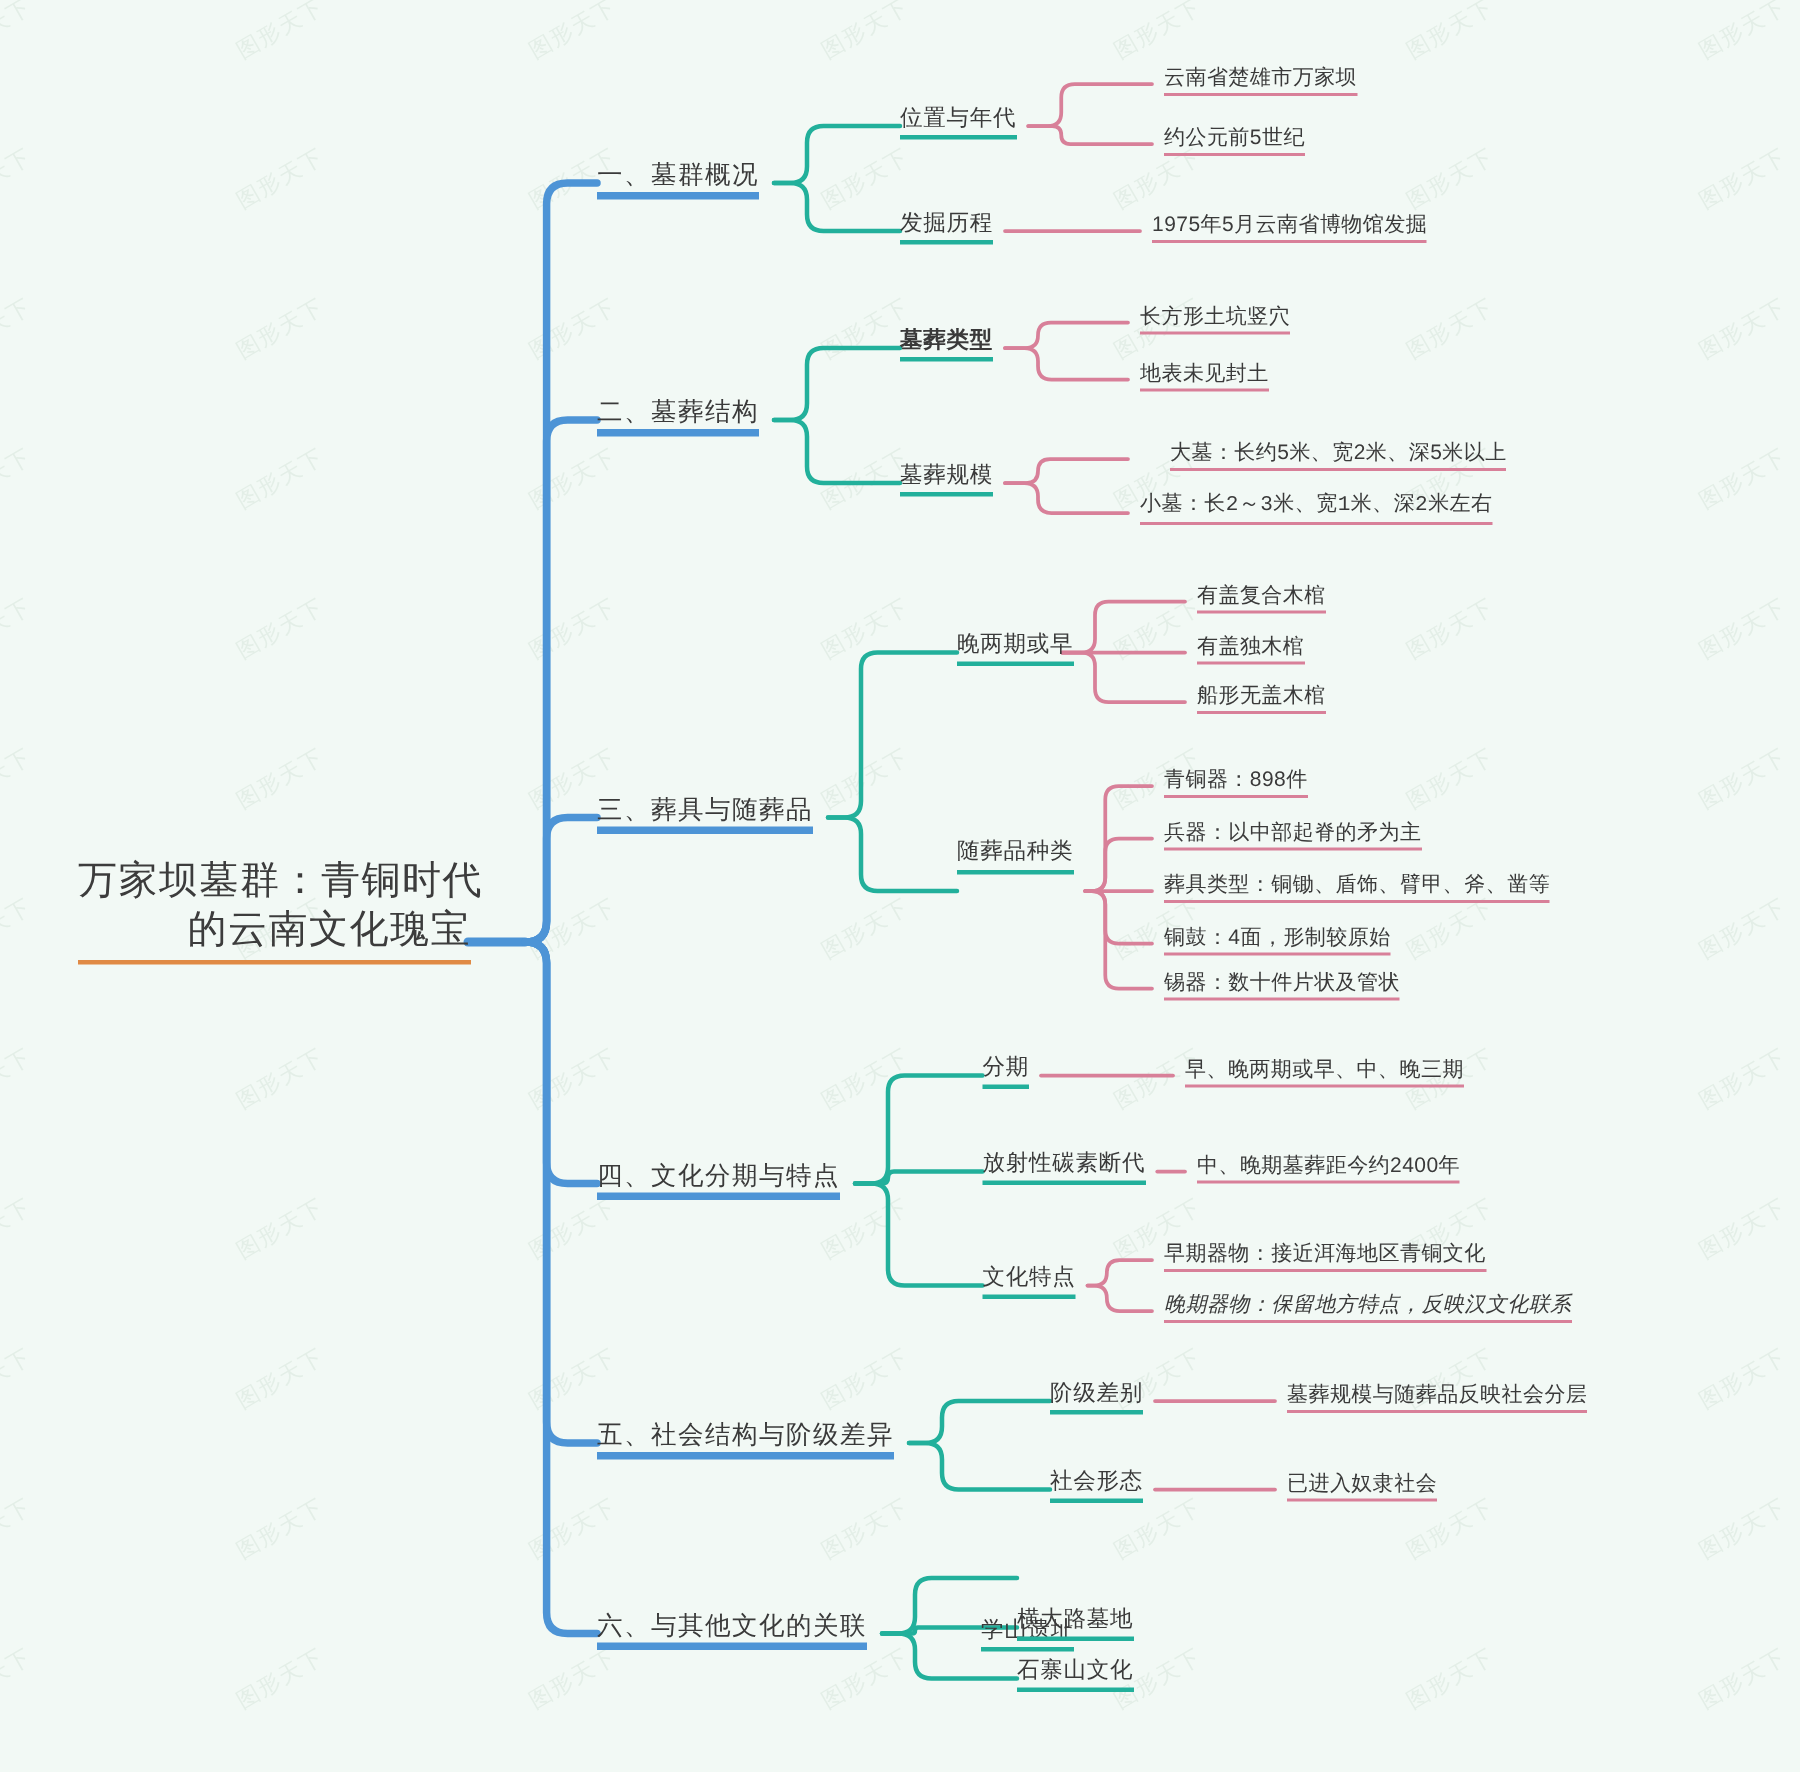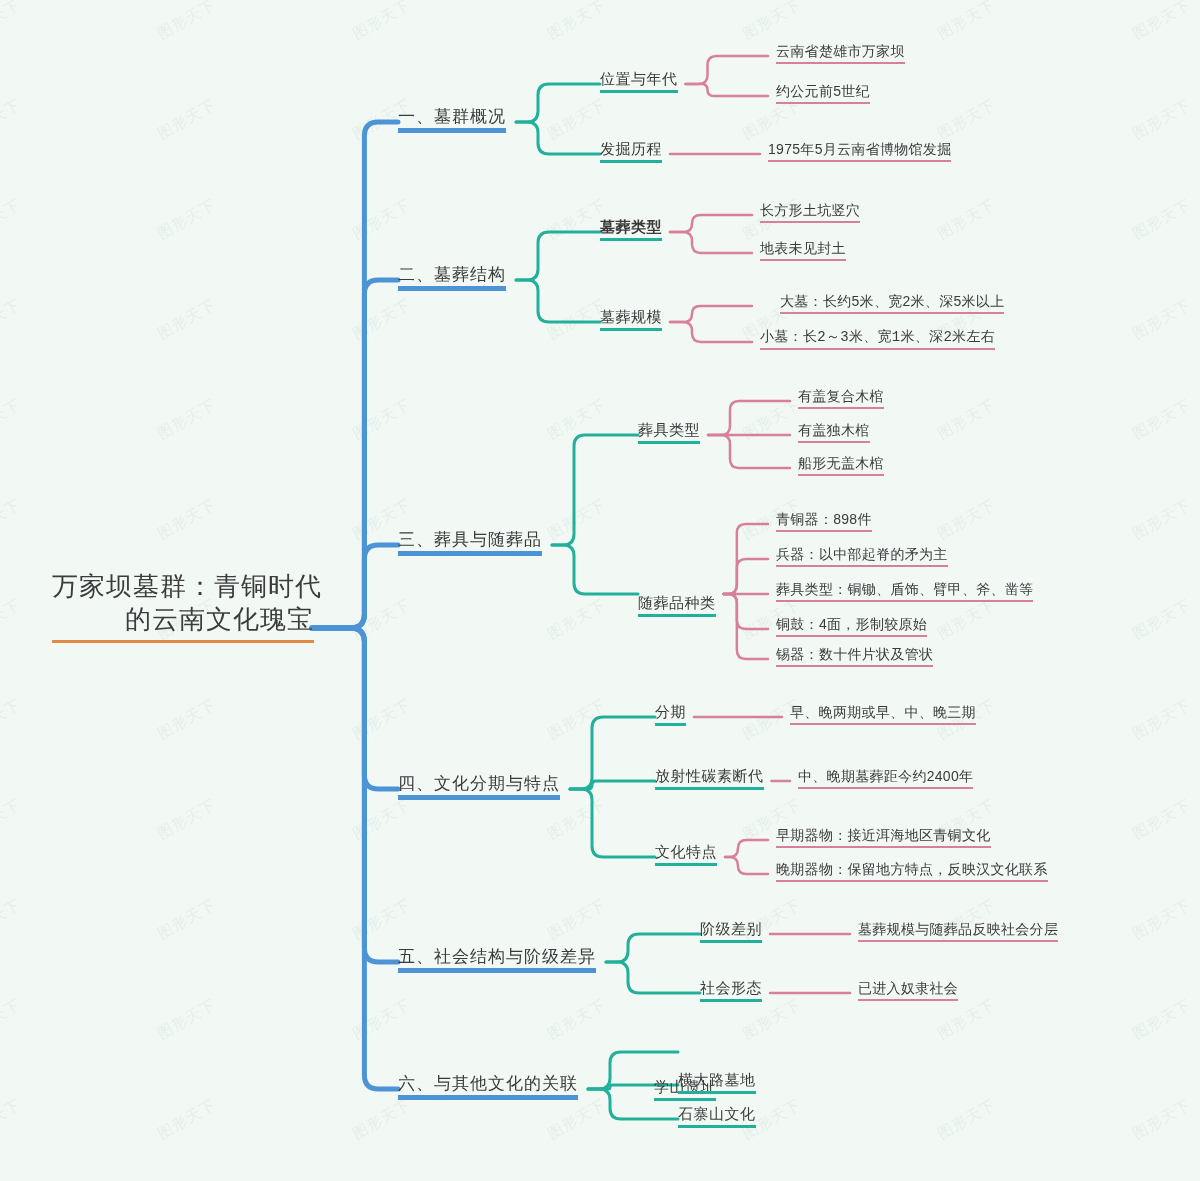--- a/index.html
+++ b/index.html
@@ -220,32 +220,32 @@
       <div class="node n-l3" style="left: 780px; top: 293.08px;">
         <span class="txt">大墓：长约5米、宽2米、深5米以上</span>
       </div>
       <div class="node n-l3" style="left: 760px; top: 329.08px; font-family: Liberation Mono, monospace;">
         <span class="txt">小墓：长2～3米、宽1米、深2米左右</span>
       </div>
       <div class="node n-l1" style="left: 398px; top: 528.74px;">
         <span class="txt">三、葬具与随葬品</span>
       </div>
       <div class="node n-l2" style="left: 638px; top: 421.3px;">
-        <span class="txt">葬具类型</span>
+        <span class="txt">晚两期或早</span>
       </div>
       <div class="node n-l3" style="left: 798px; top: 388.08px;">
         <span class="txt">有盖复合木棺</span>
       </div>
       <div class="node n-l3" style="left: 798px; top: 422.08px;">
         <span class="txt">有盖独木棺</span>
       </div>
       <div class="node n-l3" style="left: 798px; top: 455.08px;">
         <span class="txt">船形无盖木棺</span>
       </div>
-      <div class="node n-l2" style="left: 638px; top: 594px;">
+      <div class="node n-l2" style="left: 638px; top: 560px; font-family: Liberation Mono, monospace;">
         <span class="txt">随葬品种类</span>
       </div>
       <div class="node n-l3" style="left: 776px; top: 511.08px;">
         <span class="txt">青铜器：898件</span>
       </div>
       <div class="node n-l3" style="left: 776px; top: 546.08px;">
         <span class="txt">兵器：以中部起脊的矛为主</span>
       </div>
       <div class="node n-l3" style="left: 776px; top: 581.08px;">
         <span class="txt">葬具类型：铜锄、盾饰、臂甲、斧、凿等</span>
@@ -270,21 +270,21 @@
       </div>
       <div class="node n-l3" style="left: 798px; top: 768.08px;">
         <span class="txt">中、晚期墓葬距今约2400年</span>
       </div>
       <div class="node n-l2" style="left: 655px; top: 843.3px;">
         <span class="txt">文化特点</span>
       </div>
       <div class="node n-l3" style="left: 776px; top: 827.08px;">
         <span class="txt">早期器物：接近洱海地区青铜文化</span>
       </div>
-      <div class="node n-l3" style="left: 776px; top: 861.08px;">
+      <div class="node n-l3" style="left: 776px; top: 861.08px; font-style: italic;">
         <span class="txt">晚期器物：保留地方特点，反映汉文化联系</span>
       </div>
       <div class="node n-l1" style="left: 398px; top: 945.74px;">
         <span class="txt">五、社会结构与阶级差异</span>
       </div>
       <div class="node n-l2" style="left: 700px; top: 920.3px;">
         <span class="txt">阶级差别</span>
       </div>
       <div class="node n-l3" style="left: 858px; top: 921.08px;">
         <span class="txt">墓葬规模与随葬品反映社会分层</span>

